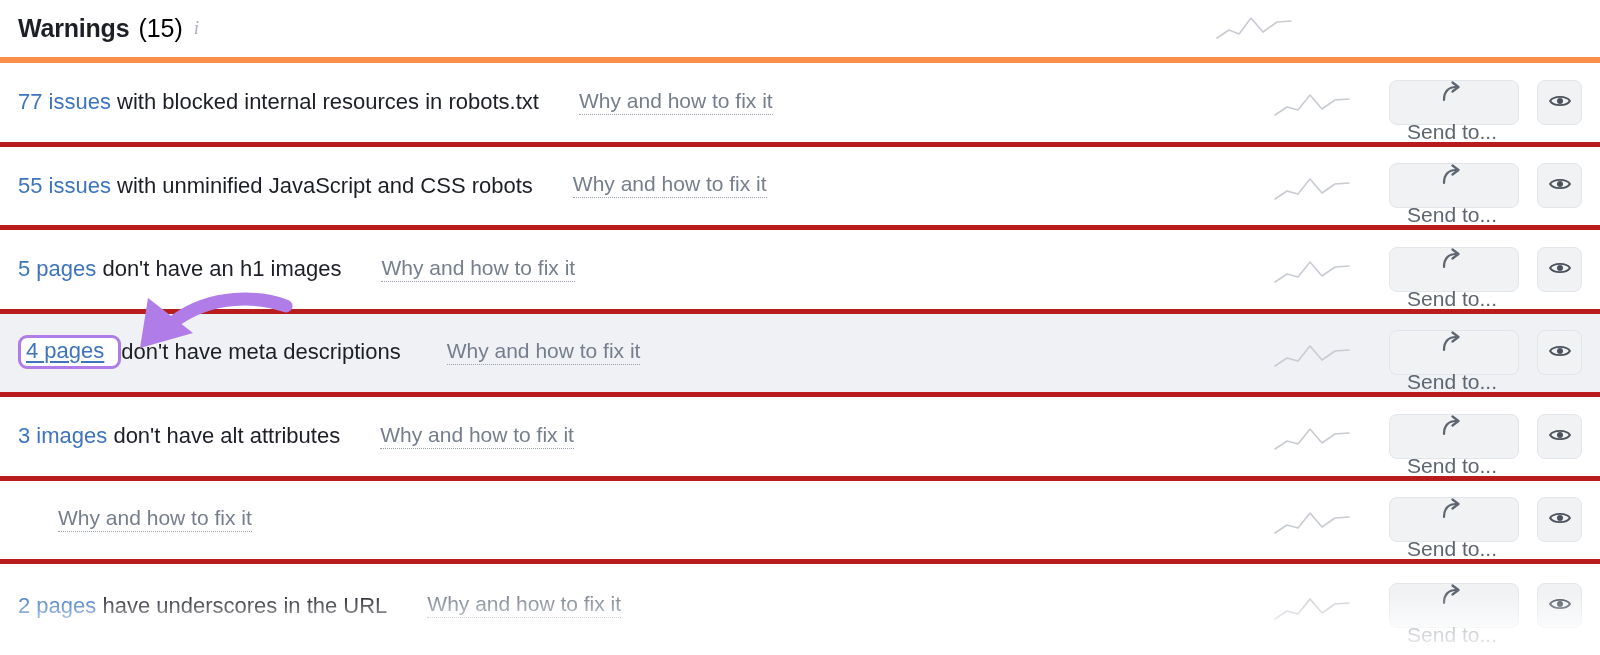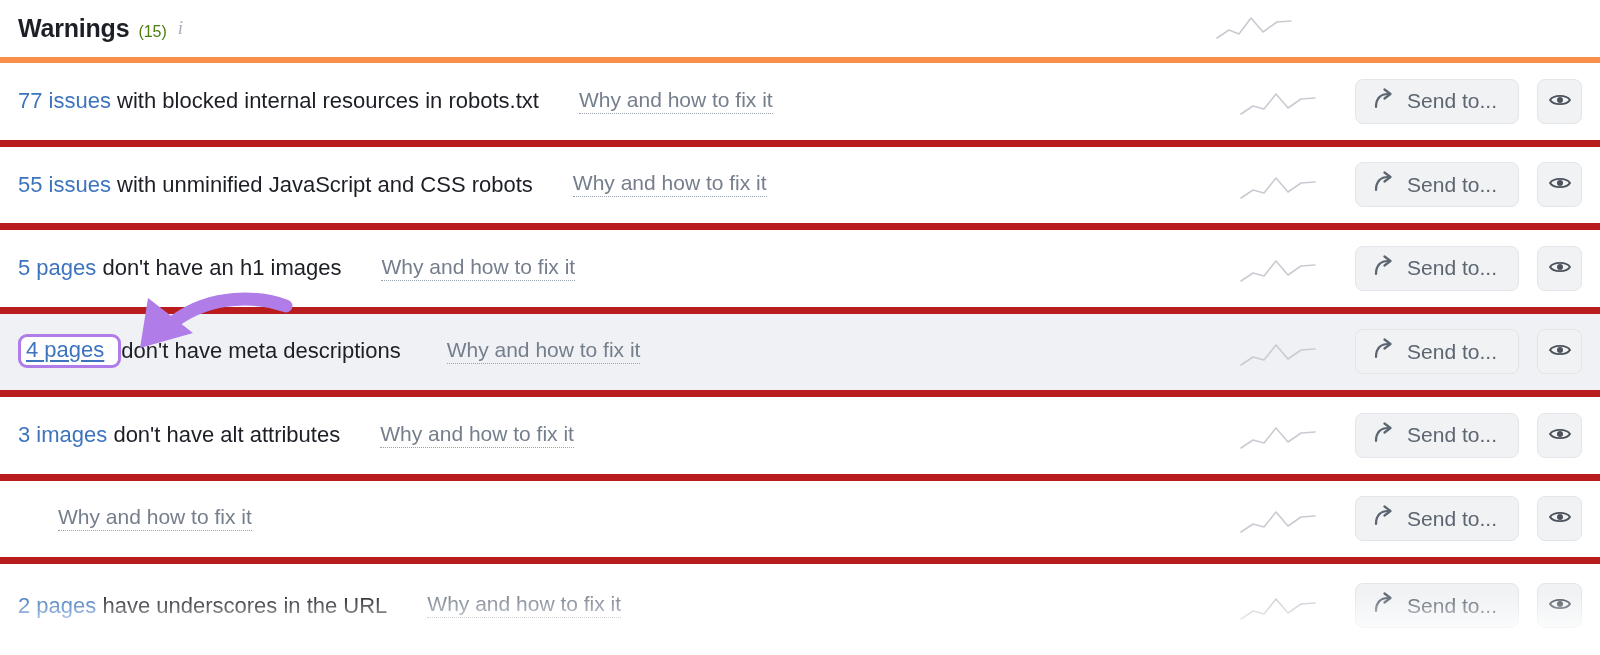--- a/index.html
+++ b/index.html
@@ -31,23 +31,23 @@
     align-items: baseline;
     gap: 9px;
   }
   .header-title {
     font-size: 25px;
     font-weight: bold;
     color: #1d1f26;
     letter-spacing: -0.2px;
   }
   .header-count {
-    font-size: 16px;
+    font-size: 25px;
     font-weight: normal;
-    color: #4d7c0f;
+    color: #000000;
   }
   .header-info-icon {
     font-family: "Liberation Serif", serif;
     font-style: italic;
     font-size: 19px;
     color: #a9b0bd;
     line-height: 1;
     margin-left: 2px;
     align-self: center;
     position: relative;
@@ -66,21 +66,21 @@
   }
 
   
   .rows { position: relative; }
 
   .issue-row {
     position: relative;
     height: 83.5px;
     display: flex;
     align-items: center;
-    border-bottom: 7px solid #b91c1c;
+    border-bottom: 5px solid #b91c1c;
     background: #ffffff;
     padding-left: 18px;
   }
   .issue-row.highlighted {
     background: #eff1f5;
   }
   .issue-row.faded {
     border-bottom: none;
   }
 
@@ -142,20 +142,21 @@
     background: #f0f2f4;
     border: 1px solid #e2e5e9;
     border-radius: 8px;
     height: 45px;
     padding: 0 21px 0 17px;
     font-size: 21px;
     color: #5c6570;
     cursor: pointer;
     white-space: nowrap;
     margin-right: 18px;
+    flex-direction: column;
   }
   .eye-btn {
     width: 45px;
     height: 45px;
     background: #f0f2f4;
     border: 1px solid #e2e5e9;
     border-radius: 8px;
     display: flex;
     align-items: center;
     justify-content: center;

